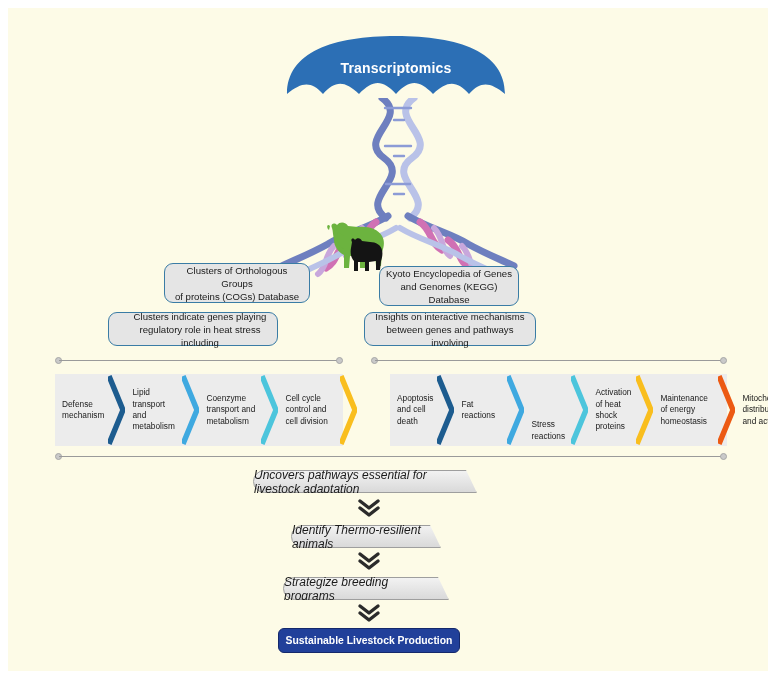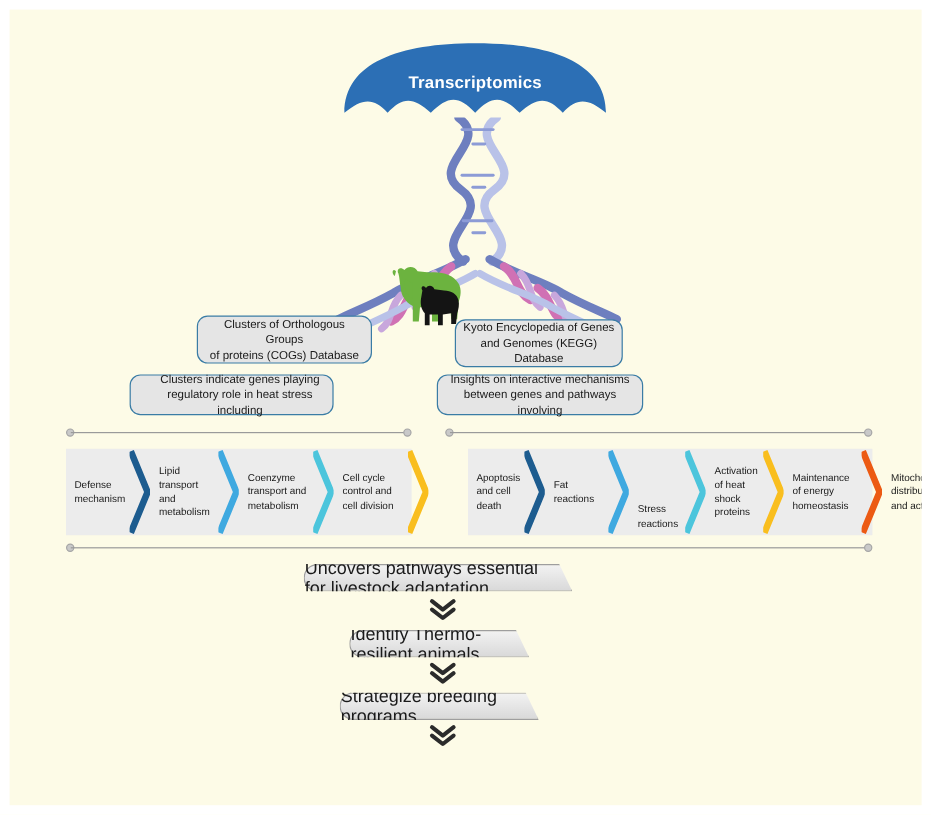--- a/index.html
+++ b/index.html
@@ -94,23 +94,24 @@
 
   
   .flag{
     position:absolute;
     height:23px;
     background:linear-gradient(#F2F2F2,#D9D9D9);
     border:1px solid #9e9e9e;
     box-sizing:border-box;
     border-radius:12px 0 0 12px;
     display:flex;align-items:center;justify-content:center;
-    font-size:15px;color:#1a1a1a;
+    font-size:12px;color:#1a1a1a;
     clip-path:polygon(0 0, calc(100% - 11px) 0, 100% 100%, 0 100%);
     padding-right:10px;
+    font-style:italic;
   }
   #flag1{left:245px;top:462px;width:224px;}
   #flag2{left:283px;top:517px;width:150px;}
   #flag3{left:275px;top:569px;width:166px;}
 
   .darkbox{
     position:absolute;left:270px;top:620px;width:182px;height:25px;
     background:#21409A;border:1px solid #14286b;border-radius:6px;
     box-sizing:border-box;
     display:flex;align-items:center;justify-content:center;
@@ -343,14 +344,17 @@
   <div class="flag" id="flag3">
     <span>Strategize breeding programs</span>
   </div>
   <div class="dblchev" id="dc3">
     <svg viewBox="0 0 26 20">
       <path d="M4 3 L13 10 L22 3" fill="none" stroke="#2b2b2b" stroke-width="3.4" stroke-linecap="round" stroke-linejoin="round"></path>
       <path d="M4 10 L13 17 L22 10" fill="none" stroke="#2b2b2b" stroke-width="3.4" stroke-linecap="round" stroke-linejoin="round"></path>
     </svg>
   </div>
 
+  <div class="darkbox">
+    <span>Sustainable Livestock Production</span>
+  </div>
 
 </div>
 
 </body></html>

